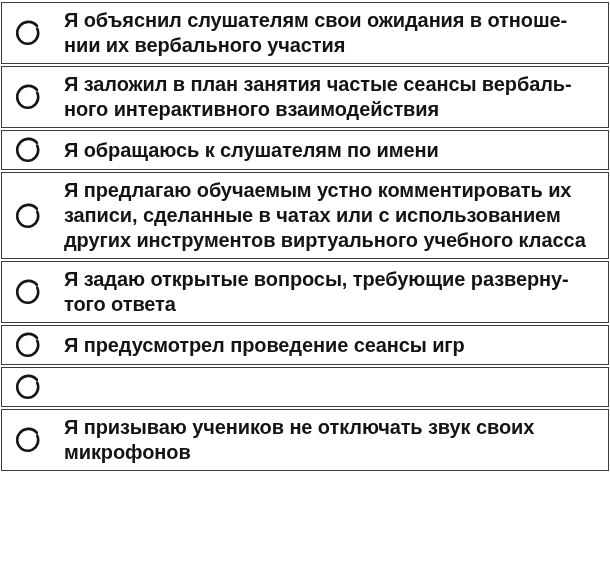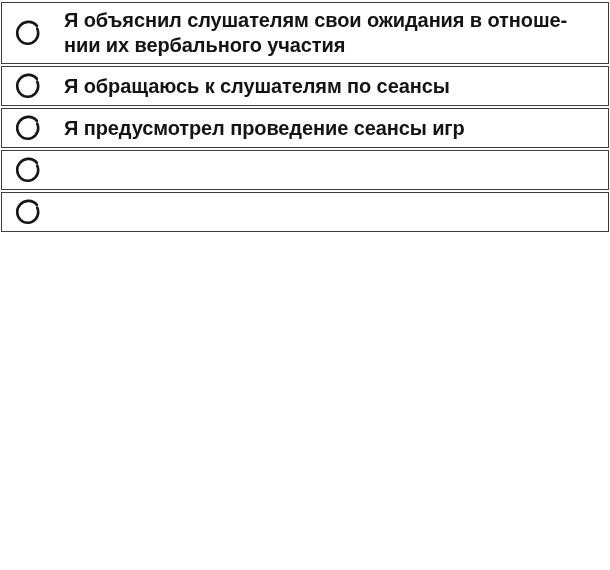--- a/index.html
+++ b/index.html
@@ -58,31 +58,59 @@
     <span class="circle-wrap">
       <svg width="27" height="28" viewBox="0 0 27 28" aria-hidden="true">
         <path d="M22.9 6.9 C 20.8 4.1 17.3 2.6 13.6 2.9 C 7.6 3.4 3.0 8.3 3.2 14.3 C 3.4 20.3 8.3 25.0 14.1 24.8 C 19.9 24.6 24.4 19.8 24.2 13.8 C 24.16 12.3 23.8 10.9 23.2 9.7" fill="none" stroke="#161616" stroke-width="2.6" stroke-linecap="round"></path>
       </svg>
     </span>
     <div class="item-text">Я объяснил слушателям свои ожидания в отноше-
 нии их вербального участия</div>
   </div>
 
 
+  <div class="row">
+    <span class="circle-wrap">
+      <svg width="27" height="28" viewBox="0 0 27 28" aria-hidden="true">
+        <path d="M22.9 6.9 C 20.8 4.1 17.3 2.6 13.6 2.9 C 7.6 3.4 3.0 8.3 3.2 14.3 C 3.4 20.3 8.3 25.0 14.1 24.8 C 19.9 24.6 24.4 19.8 24.2 13.8 C 24.16 12.3 23.8 10.9 23.2 9.7" fill="none" stroke="#161616" stroke-width="2.6" stroke-linecap="round"></path>
+      </svg>
+    </span>
+    <div class="item-text">Я заложил в план занятия частые сеансы вербаль-
+ного интерактивного взаимодействия</div>
+  </div>
 
   <div class="row">
     <span class="circle-wrap">
       <svg width="27" height="28" viewBox="0 0 27 28" aria-hidden="true">
         <path d="M22.9 6.9 C 20.8 4.1 17.3 2.6 13.6 2.9 C 7.6 3.4 3.0 8.3 3.2 14.3 C 3.4 20.3 8.3 25.0 14.1 24.8 C 19.9 24.6 24.4 19.8 24.2 13.8 C 24.16 12.3 23.8 10.9 23.2 9.7" fill="none" stroke="#161616" stroke-width="2.6" stroke-linecap="round"></path>
       </svg>
     </span>
-    <div class="item-text">Я обращаюсь к слушателям по сеансы</div>
+    <div class="item-text">Я обращаюсь к слушателям по имени</div>
   </div>
 
+  <div class="row">
+    <span class="circle-wrap">
+      <svg width="27" height="28" viewBox="0 0 27 28" aria-hidden="true">
+        <path d="M22.9 6.9 C 20.8 4.1 17.3 2.6 13.6 2.9 C 7.6 3.4 3.0 8.3 3.2 14.3 C 3.4 20.3 8.3 25.0 14.1 24.8 C 19.9 24.6 24.4 19.8 24.2 13.8 C 24.16 12.3 23.8 10.9 23.2 9.7" fill="none" stroke="#161616" stroke-width="2.6" stroke-linecap="round"></path>
+      </svg>
+    </span>
+    <div class="item-text">Я предлагаю обучаемым устно комментировать их
+записи, сделанные в чатах или с использованием
+других инструментов виртуального учебного класса</div>
+  </div>
 
+  <div class="row">
+    <span class="circle-wrap">
+      <svg width="27" height="28" viewBox="0 0 27 28" aria-hidden="true">
+        <path d="M22.9 6.9 C 20.8 4.1 17.3 2.6 13.6 2.9 C 7.6 3.4 3.0 8.3 3.2 14.3 C 3.4 20.3 8.3 25.0 14.1 24.8 C 19.9 24.6 24.4 19.8 24.2 13.8 C 24.16 12.3 23.8 10.9 23.2 9.7" fill="none" stroke="#161616" stroke-width="2.6" stroke-linecap="round"></path>
+      </svg>
+    </span>
+    <div class="item-text">Я задаю открытые вопросы, требующие разверну-
+того ответа</div>
+  </div>
 
   <div class="row">
     <span class="circle-wrap">
       <svg width="27" height="28" viewBox="0 0 27 28" aria-hidden="true">
         <path d="M22.9 6.9 C 20.8 4.1 17.3 2.6 13.6 2.9 C 7.6 3.4 3.0 8.3 3.2 14.3 C 3.4 20.3 8.3 25.0 14.1 24.8 C 19.9 24.6 24.4 19.8 24.2 13.8 C 24.16 12.3 23.8 10.9 23.2 9.7" fill="none" stroke="#161616" stroke-width="2.6" stroke-linecap="round"></path>
       </svg>
     </span>
     <div class="item-text">Я предусмотрел проведение сеансы игр</div>
   </div>
 
@@ -93,15 +121,17 @@
       </svg>
     </span>
   </div>
 
   <div class="row">
     <span class="circle-wrap">
       <svg width="27" height="28" viewBox="0 0 27 28" aria-hidden="true">
         <path d="M22.9 6.9 C 20.8 4.1 17.3 2.6 13.6 2.9 C 7.6 3.4 3.0 8.3 3.2 14.3 C 3.4 20.3 8.3 25.0 14.1 24.8 C 19.9 24.6 24.4 19.8 24.2 13.8 C 24.16 12.3 23.8 10.9 23.2 9.7" fill="none" stroke="#161616" stroke-width="2.6" stroke-linecap="round"></path>
       </svg>
     </span>
+    <div class="item-text">Я призываю учеников не отключать звук своих
+микрофонов</div>
   </div>
 
 </div>
 
 </body></html>

